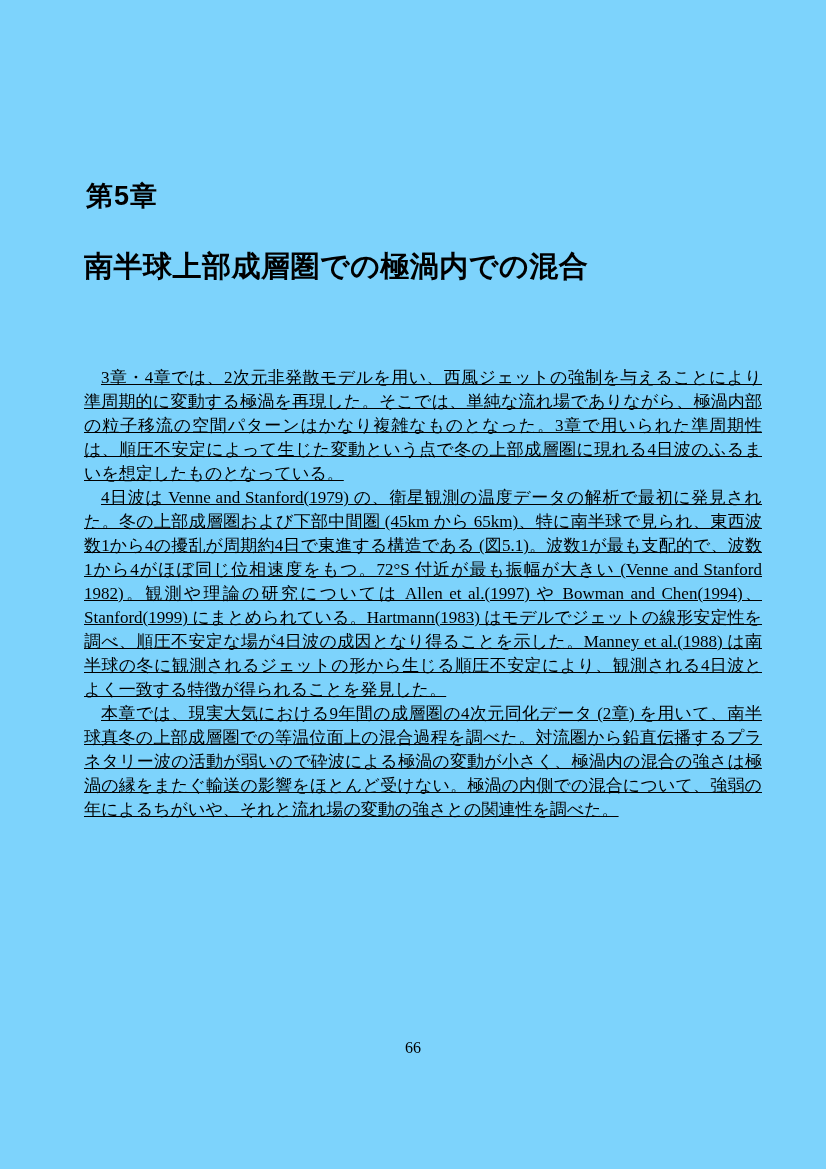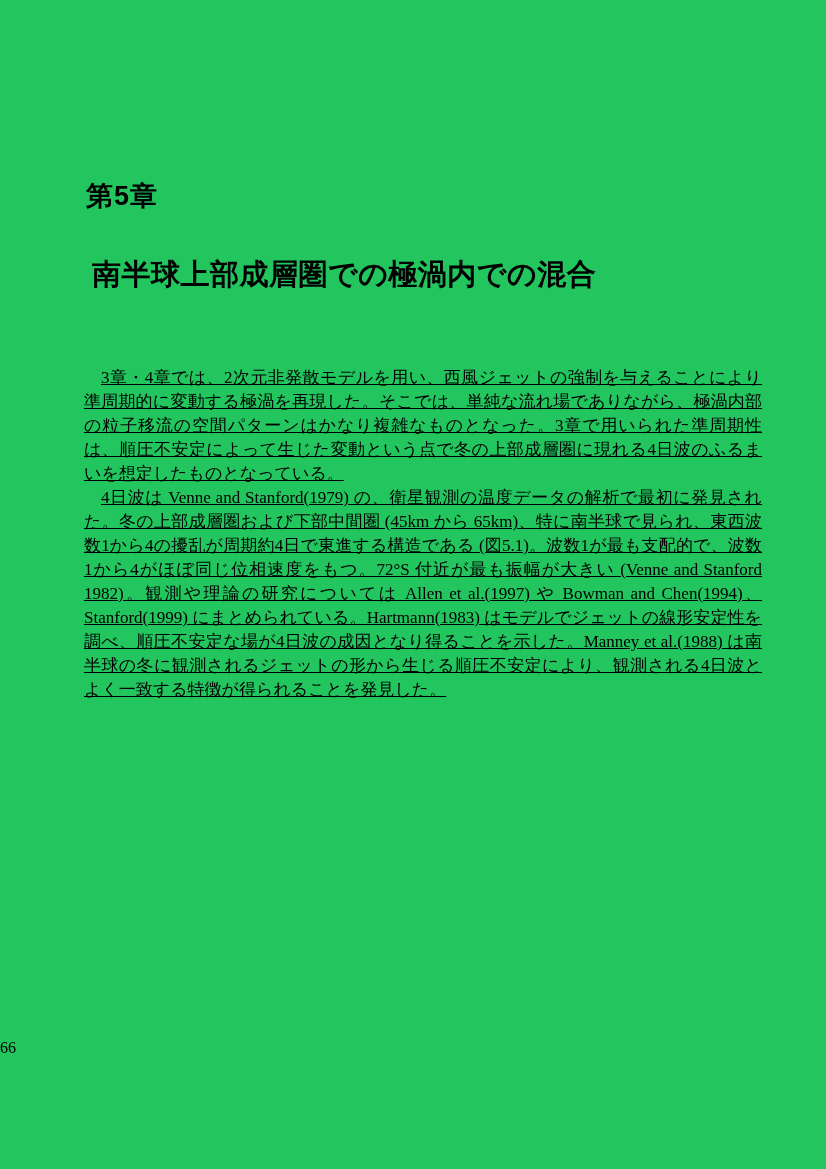--- a/index.html
+++ b/index.html
@@ -4,21 +4,21 @@
 <style>
   html, body {
     margin: 0;
     padding: 0;
     background: #ffffff;
   }
   .page {
     position: relative;
     width: 826px;
     height: 1169px;
-    background: #22c55e;
+    background: #7dd3fc;
     color: #000000;
     font-family: "Liberation Serif", "DejaVu Serif", serif;
     overflow: hidden;
   }
   .chapter-label {
     position: absolute;
     left: 86px;
     top: 180px;
     font-family: "Liberation Sans", "DejaVu Sans", sans-serif;
     font-weight: bold;
@@ -51,33 +51,35 @@
   .body-text p {
     margin: 0;
     padding: 0;
     text-indent: 1em;
   }
   .page-number {
     position: absolute;
     top: 1038px;
     left: 0;
     width: 100%;
+    text-align: center;
     font-size: 16px;
     line-height: 1.2;
   }
 </style>
 </head>
 <body>
 
 <div class="page">
 
   <div class="chapter-label">第5章</div>
 
-  <h1 class="chapter-title" style="margin:8px; font-size:29px;">南半球上部成層圏での極渦内での混合</h1>
+  <h1 class="chapter-title" style="margin:0; font-size:29px;">南半球上部成層圏での極渦内での混合</h1>
 
   <div class="body-text">
     <p>3章・4章では、2次元非発散モデルを用い、西風ジェットの強制を与えることにより準周期的に変動する極渦を再現した。そこでは、単純な流れ場でありながら、極渦内部の粒子移流の空間パターンはかなり複雑なものとなった。3章で用いられた準周期性は、順圧不安定によって生じた変動という点で冬の上部成層圏に現れる4日波のふるまいを想定したものとなっている。</p>
     <p>4日波は Venne and Stanford(1979) の、衛星観測の温度データの解析で最初に発見された。冬の上部成層圏および下部中間圏 (45km から 65km)、特に南半球で見られ、東西波数1から4の擾乱が周期約4日で東進する構造である (図5.1)。波数1が最も支配的で、波数1から4がほぼ同じ位相速度をもつ。72°S 付近が最も振幅が大きい (Venne and Stanford 1982)。観測や理論の研究については Allen et al.(1997) や Bowman and Chen(1994)、Stanford(1999) にまとめられている。Hartmann(1983) はモデルでジェットの線形安定性を調べ、順圧不安定な場が4日波の成因となり得ることを示した。Manney et al.(1988) は南半球の冬に観測されるジェットの形から生じる順圧不安定により、観測される4日波とよく一致する特徴が得られることを発見した。</p>
+    <p>本章では、現実大気における9年間の成層圏の4次元同化データ (2章) を用いて、南半球真冬の上部成層圏での等温位面上の混合過程を調べた。対流圏から鉛直伝播するプラネタリー波の活動が弱いので砕波による極渦の変動が小さく、極渦内の混合の強さは極渦の縁をまたぐ輸送の影響をほとんど受けない。極渦の内側での混合について、強弱の年によるちがいや、それと流れ場の変動の強さとの関連性を調べた。</p>
   </div>
 
   <div class="page-number">66</div>
 
 </div>
 
 </body></html>

